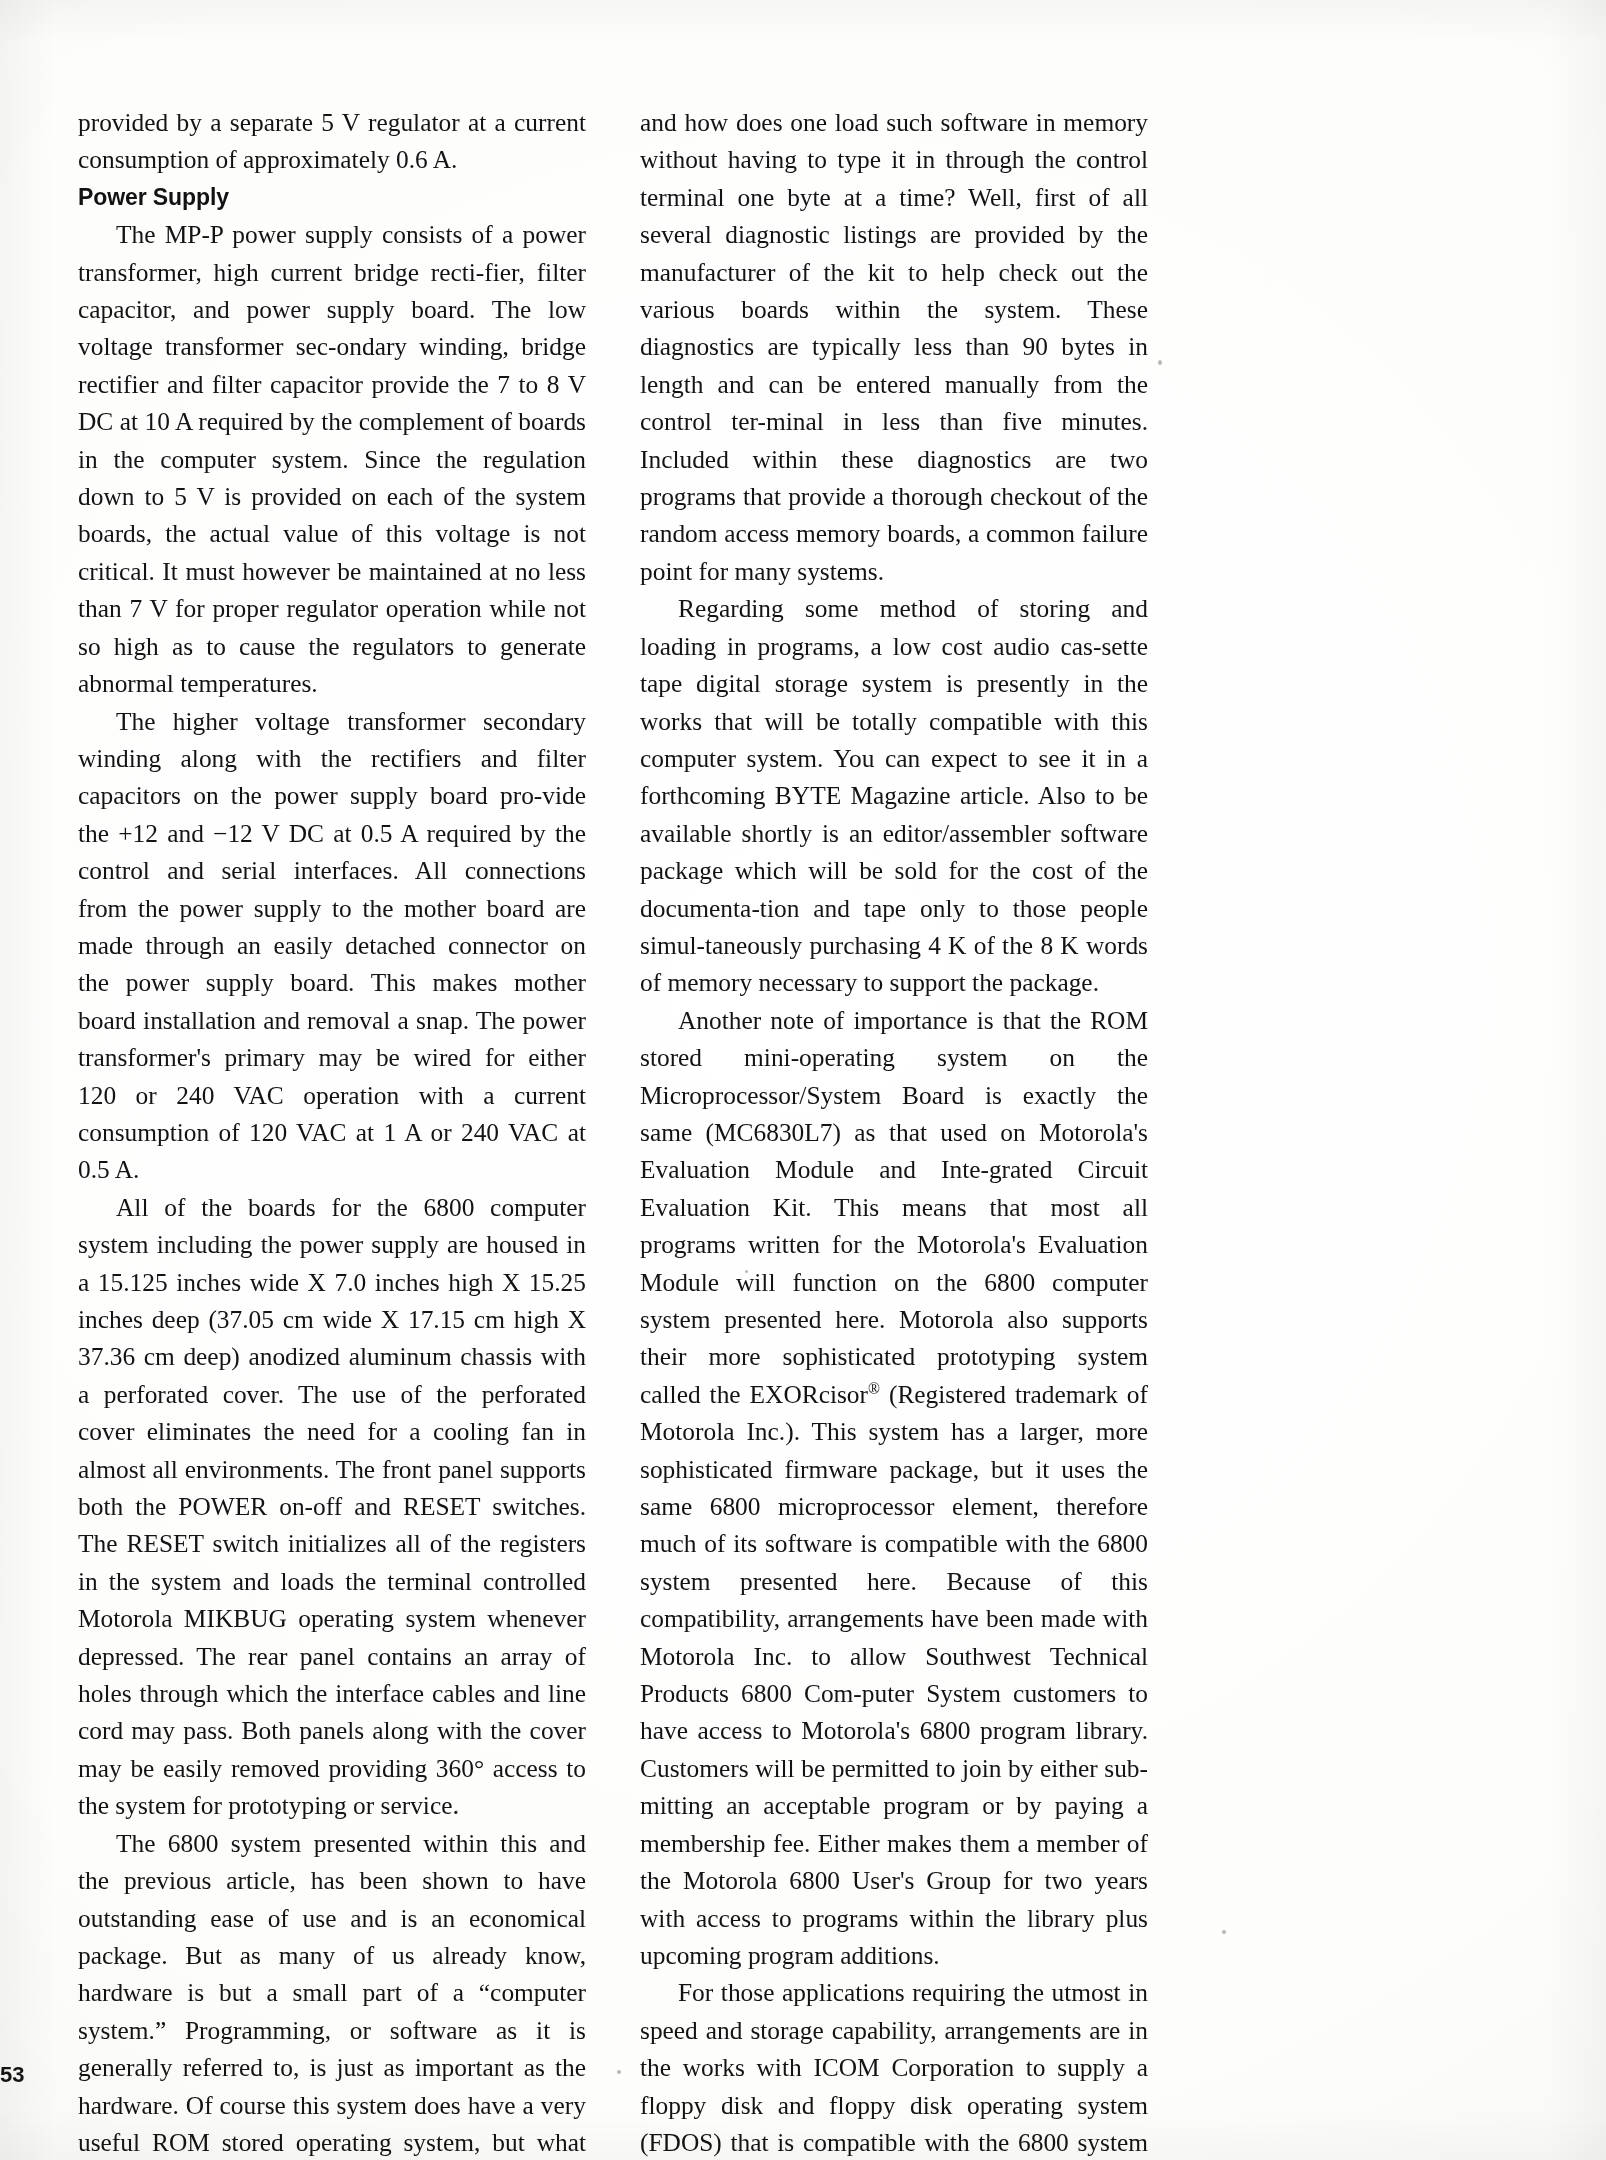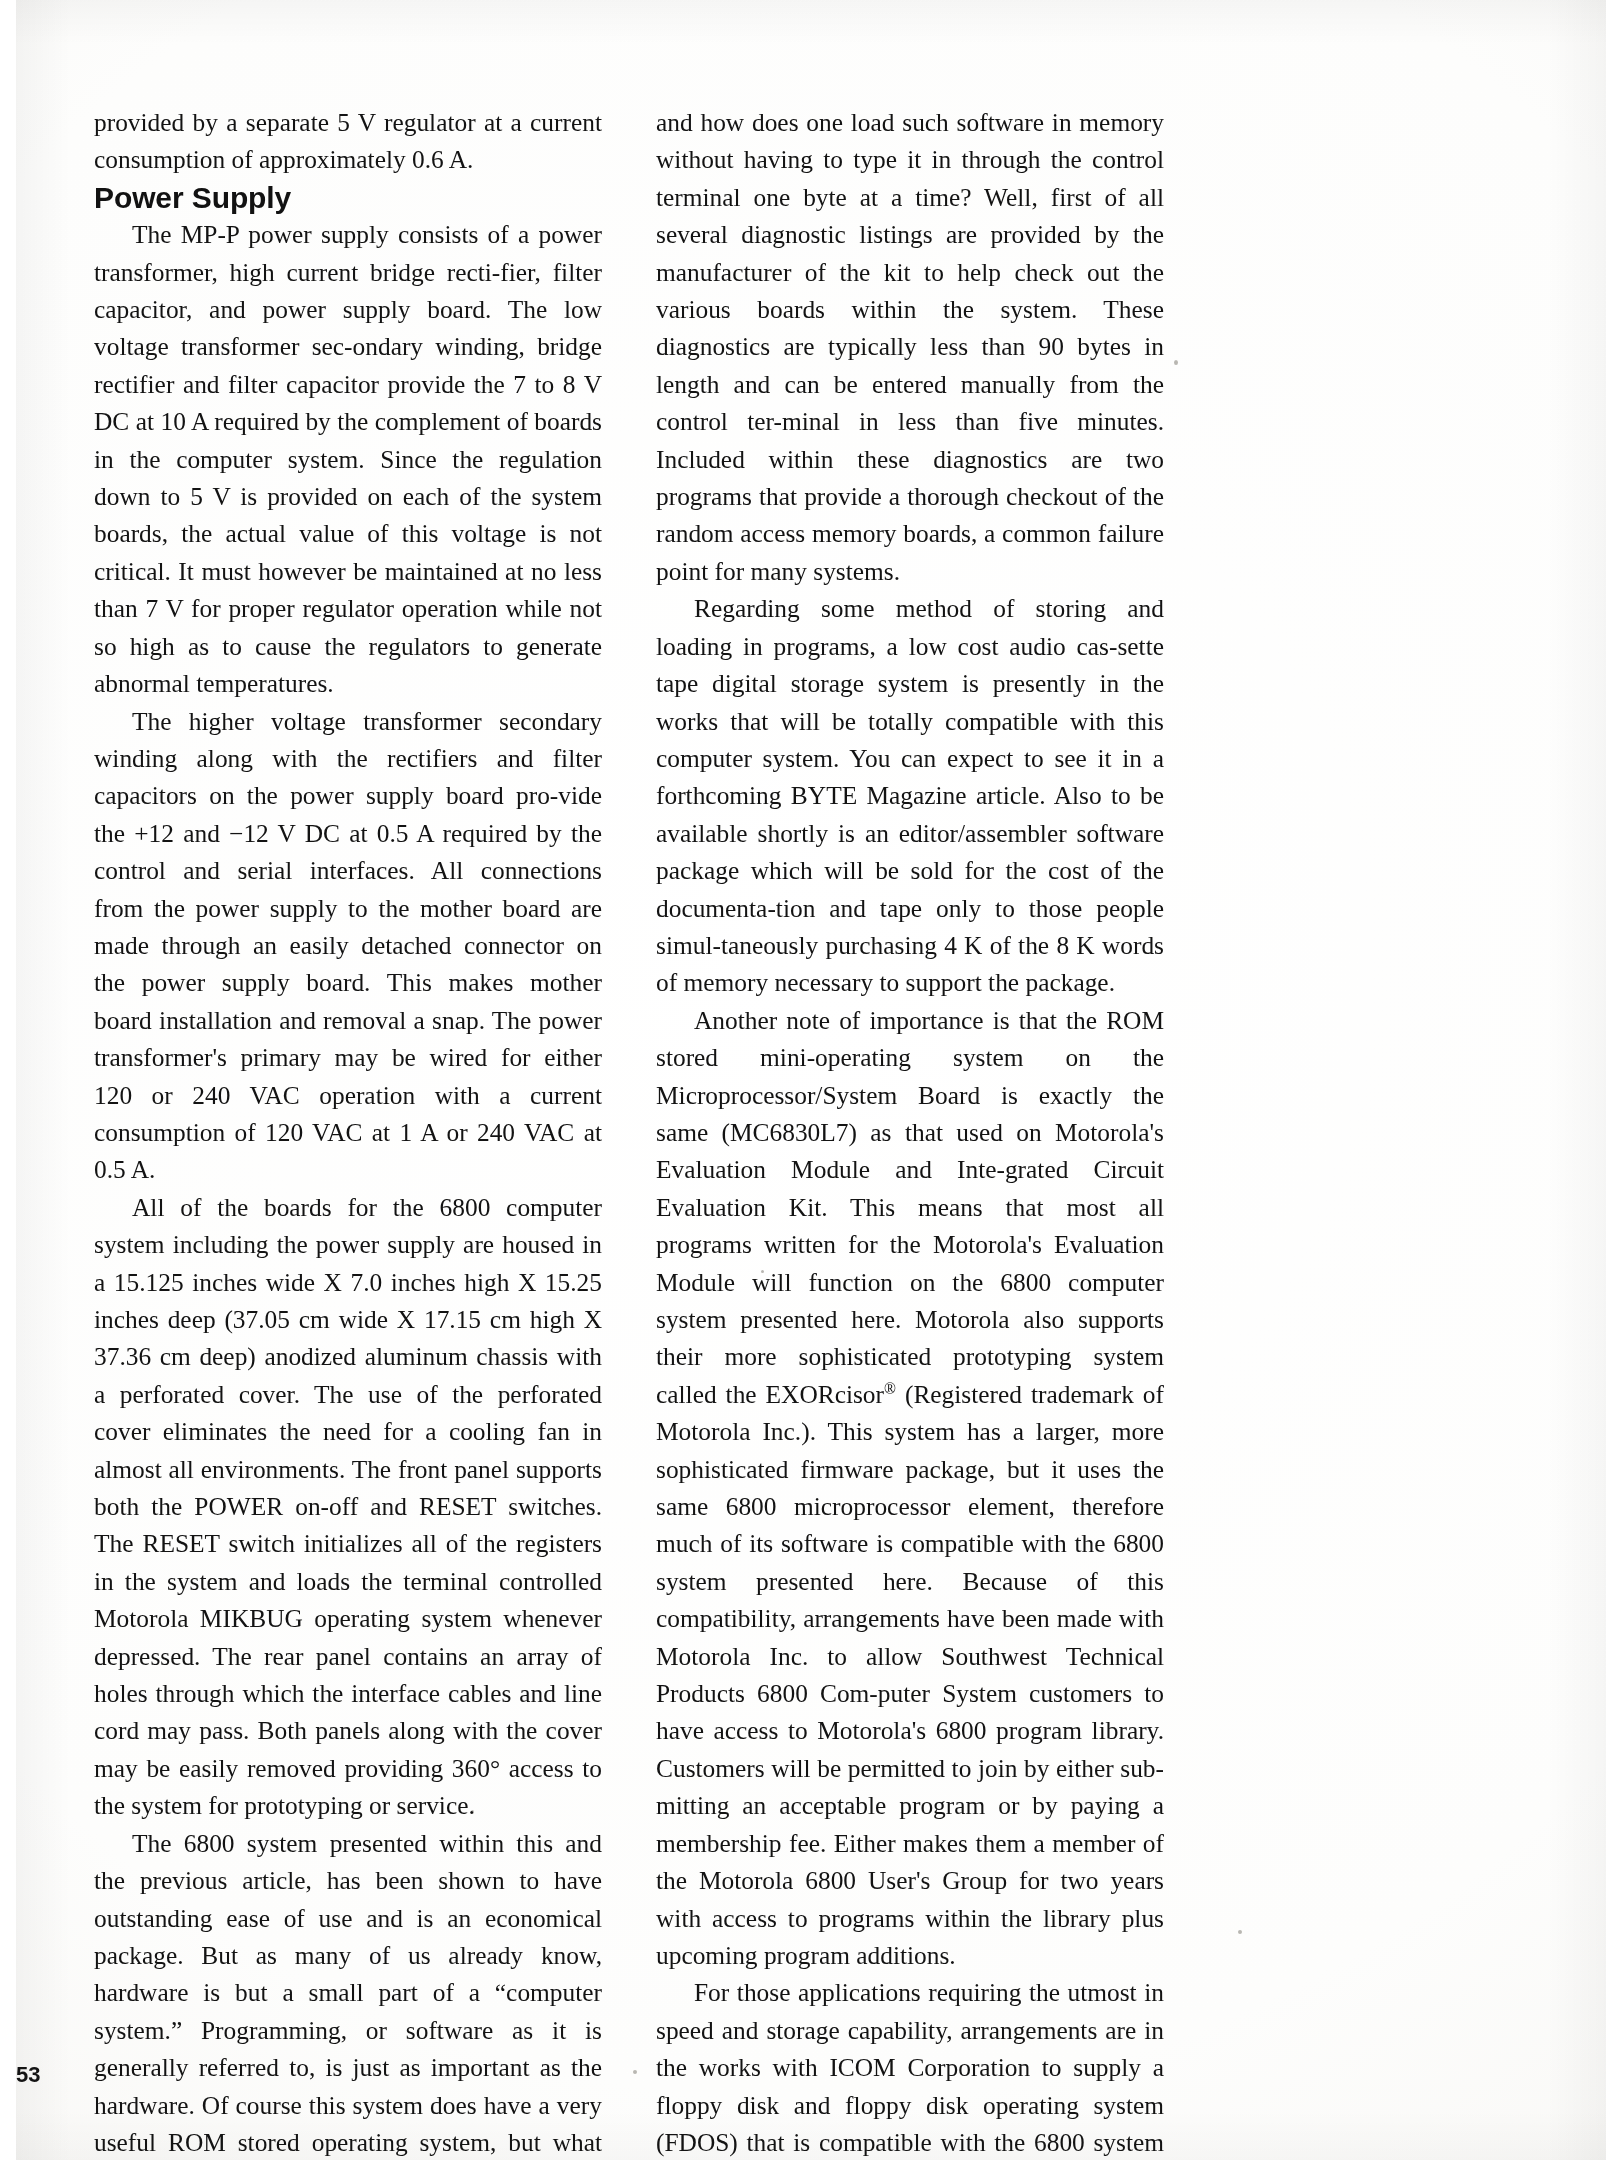--- a/index.html
+++ b/index.html
@@ -14,21 +14,20 @@
     font-family: "Liberation Serif", serif;
     overflow: hidden;
   }
 
   
   #page {
     position: absolute;
     inset: 0;
     background:
       radial-gradient(ellipse 120% 90% at 50% 45%, #ffffff 0%, #fdfdfc 58%, #f6f5f2 88%, #efeeea 100%);
-    margin-left: 16px;
   }
 
   
   #page::before {
     content: "";
     position: absolute;
     inset: 0;
     background:
       linear-gradient(to right, rgba(0,0,0,0.035) 0px, rgba(0,0,0,0.0) 55px),
       linear-gradient(to left,  rgba(0,0,0,0.030) 0px, rgba(0,0,0,0.0) 60px),
@@ -74,21 +73,21 @@
   }
 
   .col p.last-line-left {
     text-align-last: left;
   }
 
   h2.section {
     margin: 0;
     font-family: "Liberation Sans", sans-serif;
     font-weight: bold;
-    font-size: 30px;
+    font-size: 23px;
     line-height: 37.4px;
     letter-spacing: -0.1px;
     color: #121212;
     text-align: left;
     text-indent: 0;
   }
 
   h2.section.spaced-above {
     margin-top: 37px;
   }

